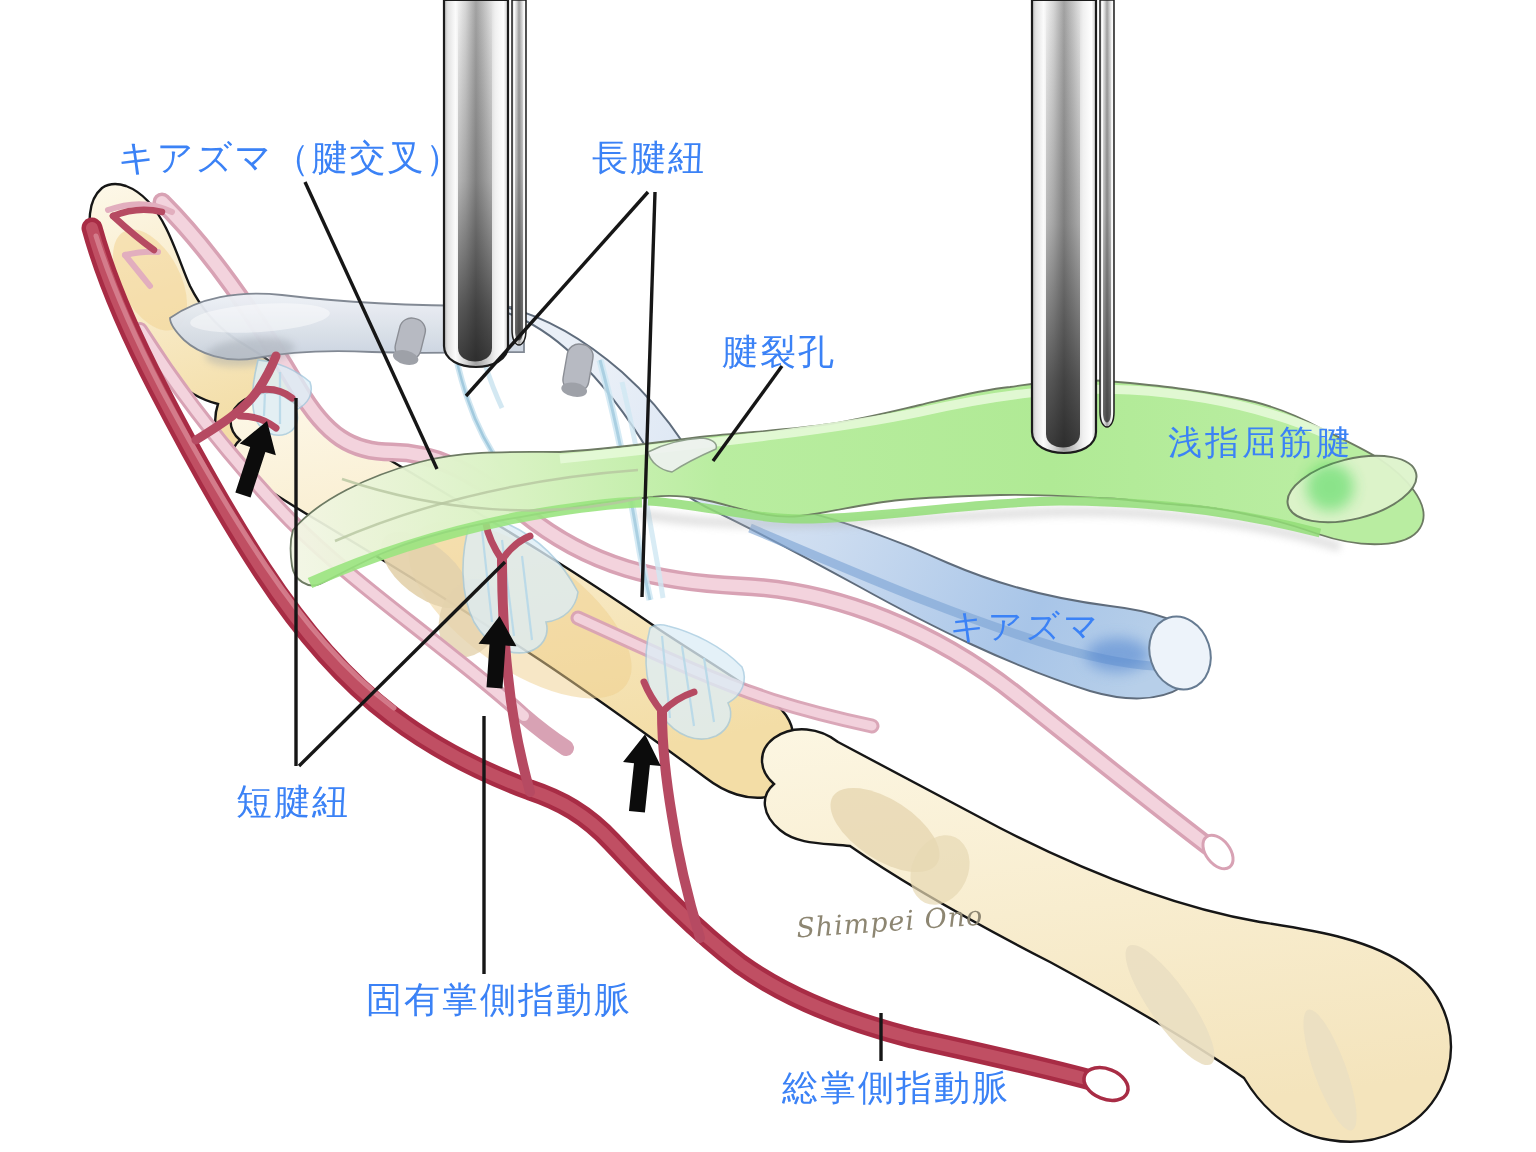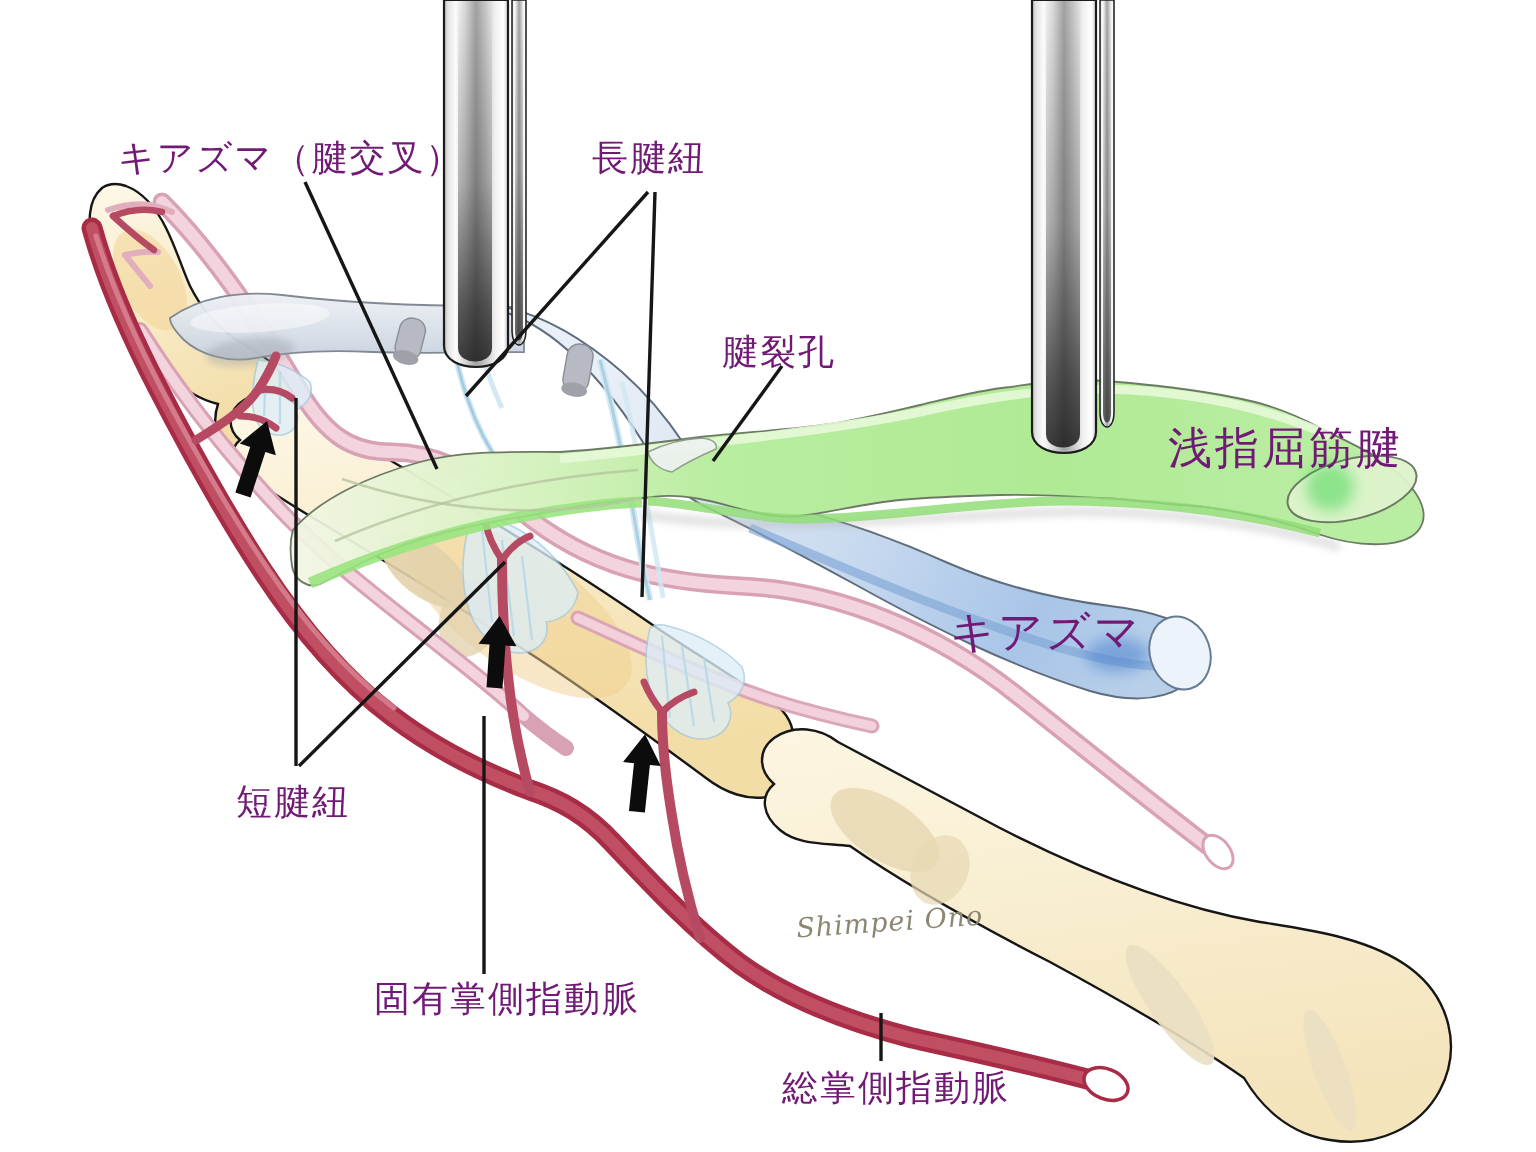--- a/index.html
+++ b/index.html
@@ -1,21 +1,21 @@
 <!DOCTYPE html>
 <html><head>
 <meta charset="utf-8">
 <style>
   html,body{margin:0;padding:0;background:#ffffff;}
   .stage{position:relative;width:1536px;height:1152px;background:#ffffff;overflow:hidden;
          font-family:"DejaVu Sans","Liberation Sans",sans-serif;}
   .stage svg{position:absolute;left:0;top:0;}
-  .lbl{position:absolute;color:#701a75;font-size:36px;letter-spacing:2px;white-space:nowrap;
+  .lbl{position:absolute;color:#3b82f6;font-size:36px;letter-spacing:2px;white-space:nowrap;
        line-height:1.1;user-select:none;text-align:right;}
-  .lbl.sm{font-size:44px;letter-spacing:3px;}
+  .lbl.sm{font-size:34px;letter-spacing:3px;}
   .signature{position:absolute;color:#8d8672;font-size:27px;letter-spacing:1px;
              font-family:"DejaVu Serif","Liberation Serif",serif;font-style:italic;
              transform:rotate(-4deg);}
 </style>
 </head>
 <body>
 
 <div class="stage">
 
 <svg width="1536" height="1152" viewBox="0 0 1536 1152">
@@ -217,16 +217,16 @@
     <polygon transform="translate(641,773) rotate(6)" points="0,-39 19,-9 8,-9 8,39 -8,39 -8,-9 -19,-9"></polygon>
   </g>
 </svg>
 
   <div class="lbl" style="left:118px;top:138px;">キアズマ（腱交叉）</div>
   <div class="lbl" style="left:592px;top:138px;">長腱紐</div>
   <div class="lbl" style="left:722px;top:332px;">腱裂孔</div>
   <div class="lbl sm" style="left:1168px;top:424px;">浅指屈筋腱</div>
   <div class="lbl sm" style="left:950px;top:608px;">キアズマ</div>
   <div class="lbl" style="left:236px;top:770px;margin-top:12px;">短腱紐</div>
-  <div class="lbl" style="left:374px;top:980px;font-family:Liberation Serif, serif;">固有掌側指動脈</div>
+  <div class="lbl" style="left:366px;top:980px;">固有掌側指動脈</div>
   <div class="lbl" style="left:782px;top:1068px;">総掌側指動脈</div>
   <div class="signature" style="left:796px;top:906px;">Shimpei Ono</div>
 </div>
 
 </body></html>

